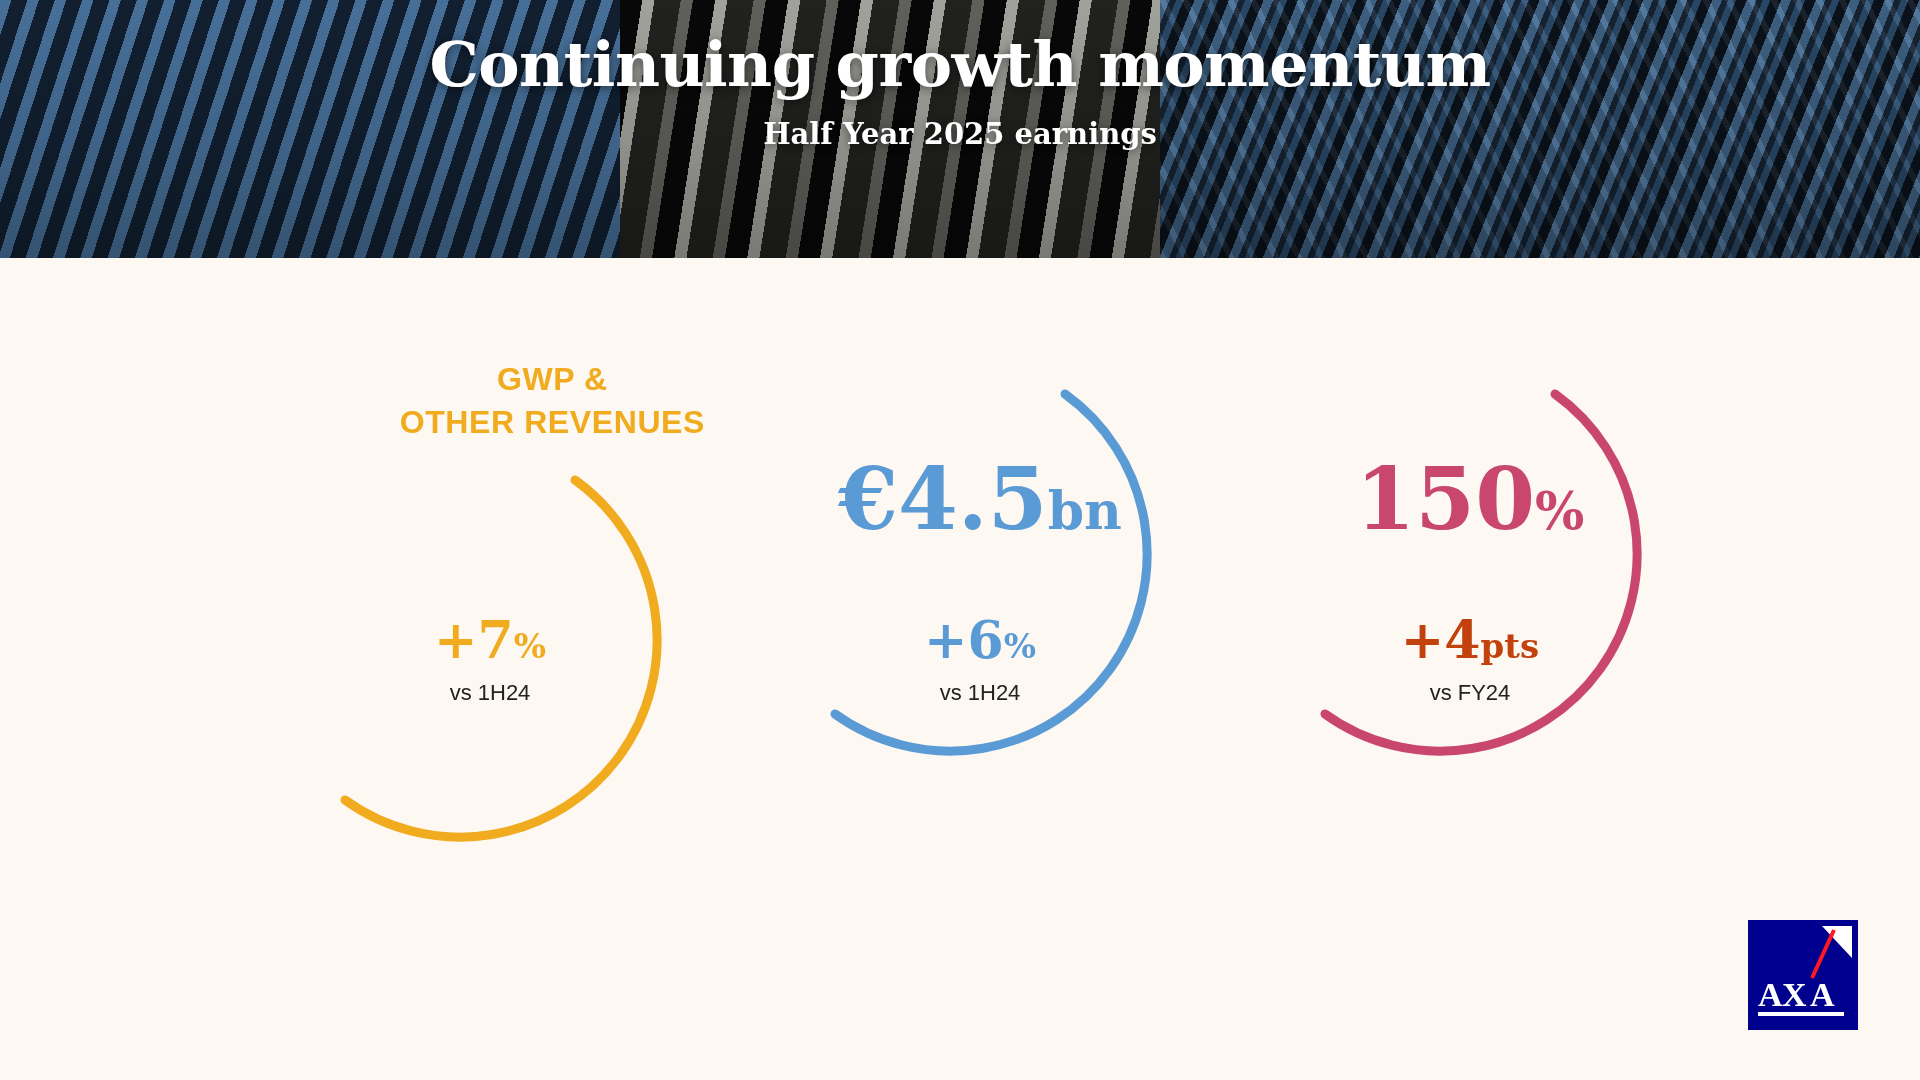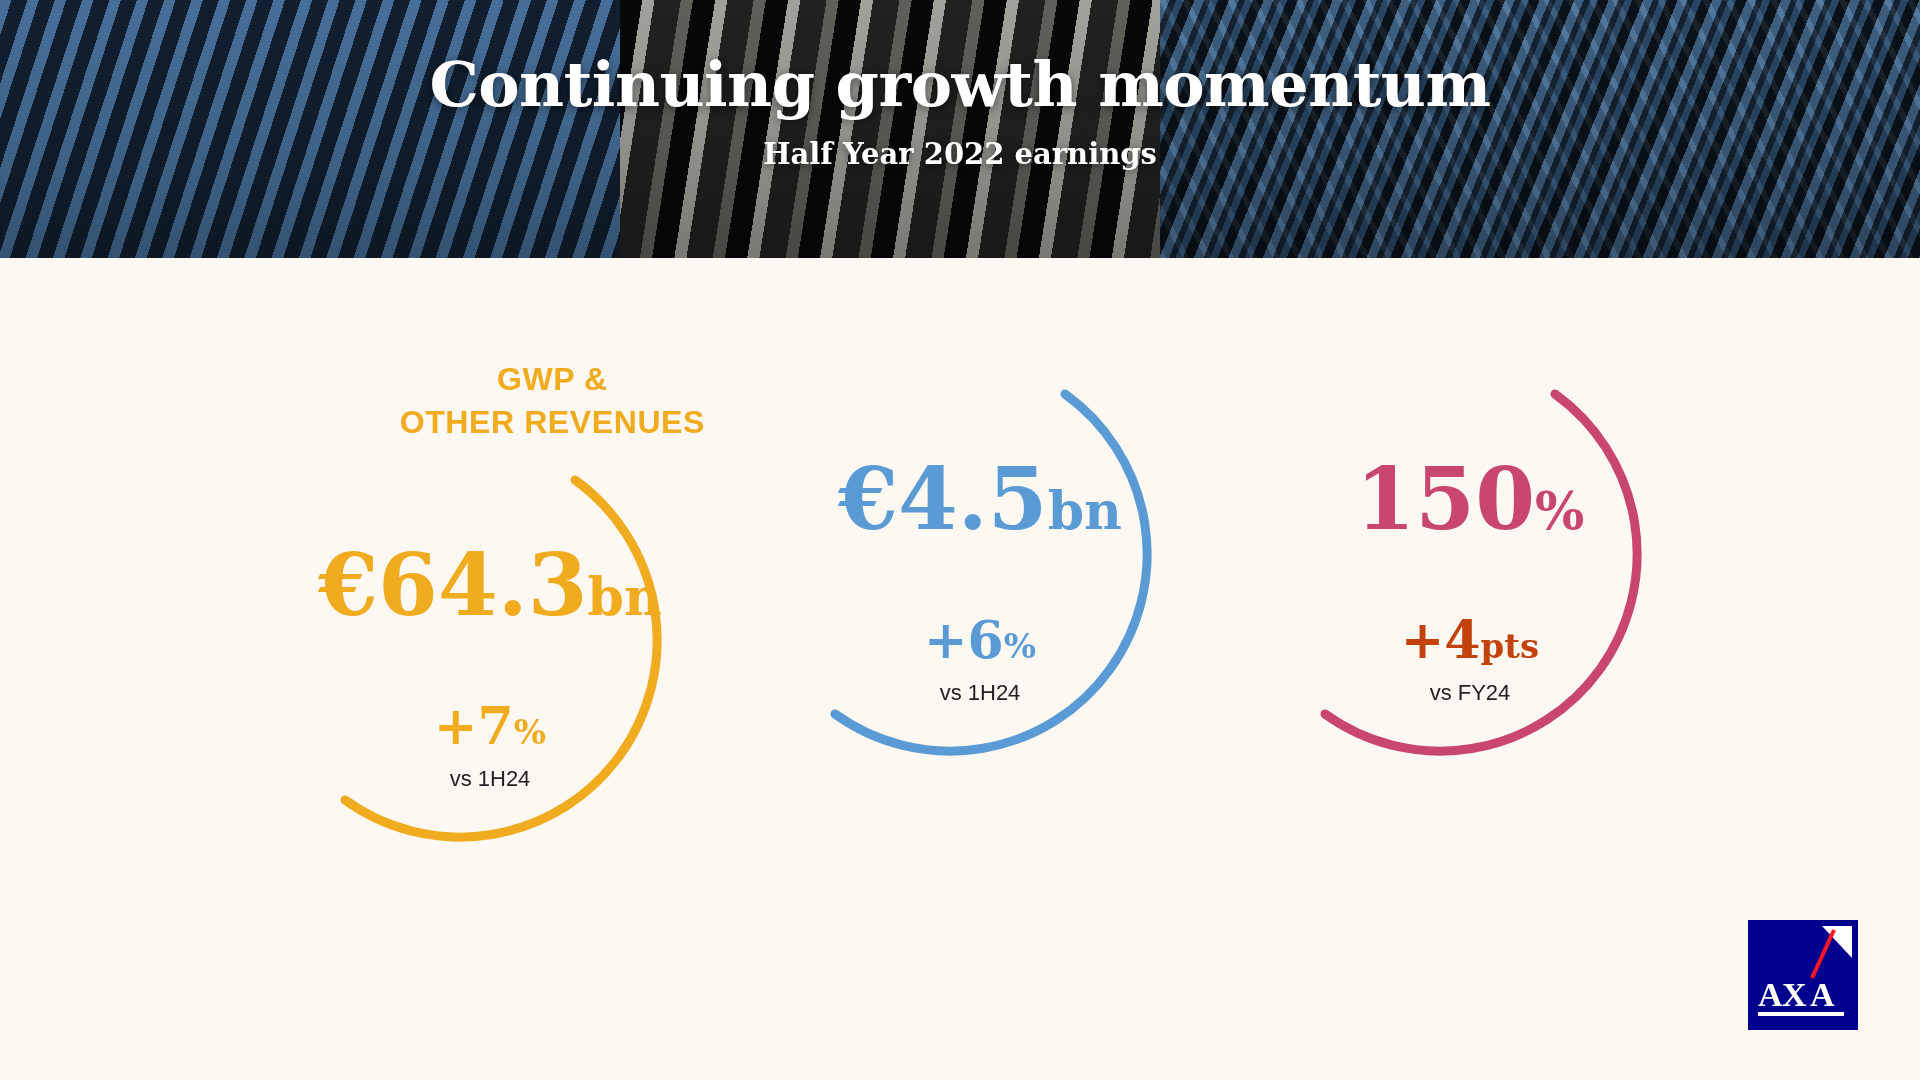--- a/index.html
+++ b/index.html
@@ -88,21 +88,21 @@
     background: linear-gradient(180deg, rgba(0,0,0,0.22) 0%, rgba(0,0,0,0.30) 55%, rgba(0,0,0,0.42) 100%);
   }
 
   .hero-text {
     position: absolute;
     inset: 0;
     display: flex;
     flex-direction: column;
     align-items: center;
     justify-content: flex-start;
-    padding-top: 52px;
+    padding-top: 32px;
     box-sizing: border-box;
   }
 
   .hero-title {
     font-family: "DejaVu Serif", "Liberation Serif", serif;
     font-weight: 700;
     font-size: 62px;
     line-height: 1.05;
     color: #ffffff;
     text-shadow: 0 2px 10px rgba(0,0,0,0.55);
@@ -230,35 +230,34 @@
 
   <div class="hero">
     <div class="hero-photo">
       <div class="hero-left"></div>
       <div class="hero-left2"></div>
       <div class="hero-right"></div>
     </div>
     <div class="hero-shade"></div>
     <div class="hero-text">
       <h1 class="hero-title">Continuing growth momentum</h1>
-      <div class="hero-subtitle">Half Year 2022 earnings</div>
+      <div class="hero-subtitle">Half Year 2025 earnings</div>
     </div>
   </div>
 
   <div class="kpis">
 
     <div class="kpi kpi-1">
       <div class="kpi-label" style="color:#f0ab1f">GWP &amp;
 OTHER REVENUES</div>
       <div class="arc-wrap">
         <svg class="arc-svg" width="430" height="400" viewBox="0 0 430 400">
           <path d="M 300 10 A 190 190 0 1 1 70 330" fill="none" stroke="#f0ab1f" stroke-width="9" stroke-linecap="round"></path>
         </svg>
         <div class="arc-inner">
-          <div class="kpi-value" style="color:#f0ab1f"><span>€64.3</span><span class="unit">bn</span></div>
           <div class="kpi-change" style="color:#f0ab1f"><span>+7</span><span class="unit">%</span></div>
           <div class="kpi-compare">vs 1H24</div>
         </div>
       </div>
     </div>
 
     <div class="kpi kpi-2">
       <div class="arc-wrap">
         <svg class="arc-svg" width="430" height="400" viewBox="0 0 430 400">
           <path d="M 300 10 A 190 190 0 1 1 70 330" fill="none" stroke="#5b9bd5" stroke-width="9" stroke-linecap="round"></path>

